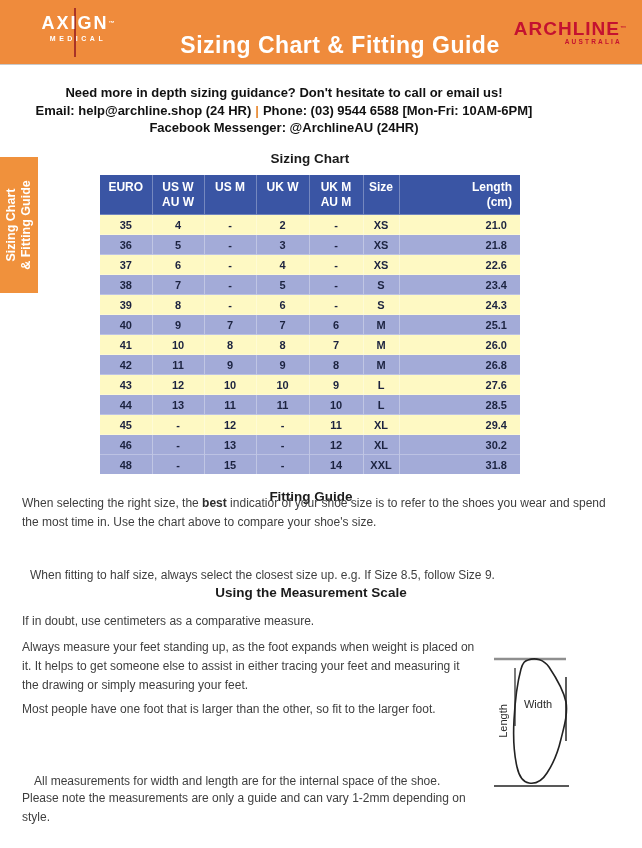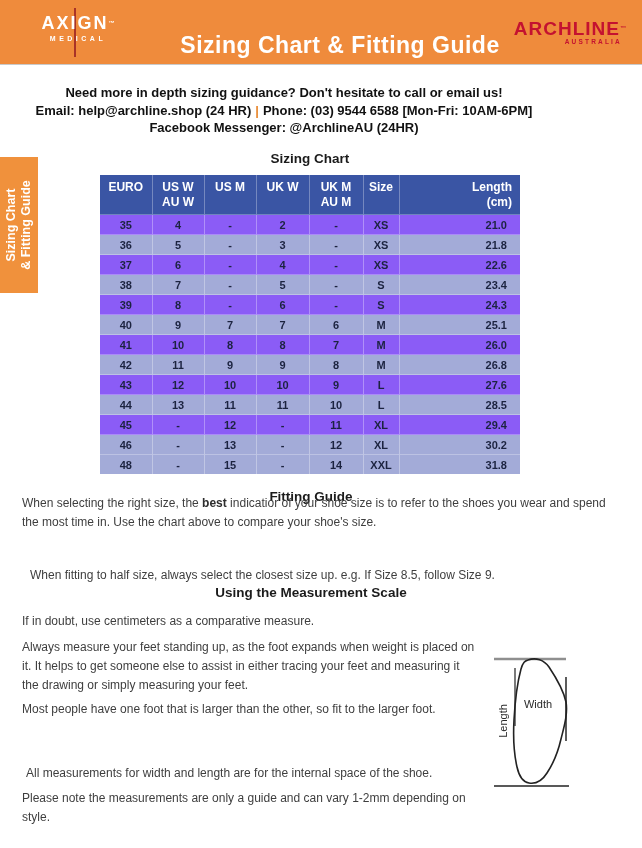--- a/index.html
+++ b/index.html
@@ -41,21 +41,21 @@
   .size-table th{background:#3A55A4;color:#ffffff;font-size:12px;font-weight:bold;
                  vertical-align:top;padding:5px 0 4px 0;line-height:15px;text-align:center;
                  border-left:1px solid rgba(255,255,255,.30);}
   .size-table th:first-child{border-left:none;}
   .size-table td{height:19px;font-size:11px;font-weight:bold;color:#1c2340;text-align:center;
                  padding:0;border-left:1px solid rgba(255,255,255,.32);
                  border-top:1px solid rgba(255,255,255,.28);}
   .size-table td:first-child{border-left:none;}
   .size-table th.len{text-align:right;padding-right:8px;}
   .size-table td.len{text-align:right;padding-right:13px;}
-  .row-a{background:#8b5cf6;}
+  .row-a{background:#fef9c3;}
   .row-b{background:#A3ABD8;border-radius:8px;}
 
   
   .h-center{position:absolute;left:0;width:622px;text-align:center;color:#1b1b1b;
             font-size:13.5px;font-weight:bold;}
   .h-fitting{top:489px;}
   .h-measure{top:585px;}
   .para{position:absolute;left:22px;width:602px;color:#3e3e3e;font-size:12px;line-height:19px;}
   .p1{top:494px;}
   .p2{top:558px;}
@@ -266,21 +266,21 @@
   </table>
 
   <h2 class="h-center h-fitting" style="margin:0;">Fitting Guide</h2>
   <p class="para p1" style="margin:0;"><span>When selecting the right size, the </span><b>best</b><span> indicatior of your shoe size is to refer to the shoes you wear and spend the most time in. Use the chart above to compare your shoe's size.</span></p>
   <p class="para p2" style="margin:8px;">When fitting to half size, always select the closest size up. e.g. If Size 8.5, follow Size 9.</p>
 
   <h2 class="h-center h-measure" style="margin:0;">Using the Measurement Scale</h2>
   <p class="para p3" style="margin:0;">If in doubt, use centimeters as a comparative measure.</p>
   <p class="para p4" style="margin:0;">Always measure your feet standing up, as the foot expands when weight is placed on it. It helps to get someone else to assist in either tracing your feet and measuring it the drawing or simply measuring your feet.</p>
   <p class="para p5" style="margin:0;">Most people have one foot that is larger than the other, so fit to the larger foot.</p>
-  <p class="para p6" style="margin:4px;">All measurements for width and length are for the internal space of the shoe.</p>
+  <p class="para p6" style="margin:12px;">All measurements for width and length are for the internal space of the shoe.</p>
   <p class="para p7" style="margin:0;">Please note the measurements are only a guide and can vary 1-2mm depending on style.</p>
 
   <svg class="foot-diagram" viewBox="0 0 82 142" xmlns="http://www.w3.org/2000/svg">
     <line x1="4" y1="9" x2="76" y2="9" stroke="#8f8f8f" stroke-width="2.4"></line>
     <line x1="4" y1="136" x2="79" y2="136" stroke="#222222" stroke-width="1.6"></line>
     <line x1="25" y1="18" x2="25" y2="76" stroke="#333333" stroke-width="1.3"></line>
     <line x1="76" y1="27" x2="76" y2="91" stroke="#333333" stroke-width="1.6"></line>
     <path fill="none" stroke="#222222" stroke-width="1.6" d="M38,10 C46,7 54,10 59,17 C65,26 73,38 76,52 C78,64 74,77 71,89 C68,102 63,114 57,123 C52,131 45,134 39,133 C33,132 29,126 27,117 C24,104 23,88 24,70 C25,52 28,30 31,19 C33,12 35,11 38,10 Z"></path>
     <text x="48" y="58" text-anchor="middle" font-size="11">Width</text>
     <text x="13" y="75" text-anchor="middle" font-size="11" transform="rotate(-90 13 71)">Length</text>

